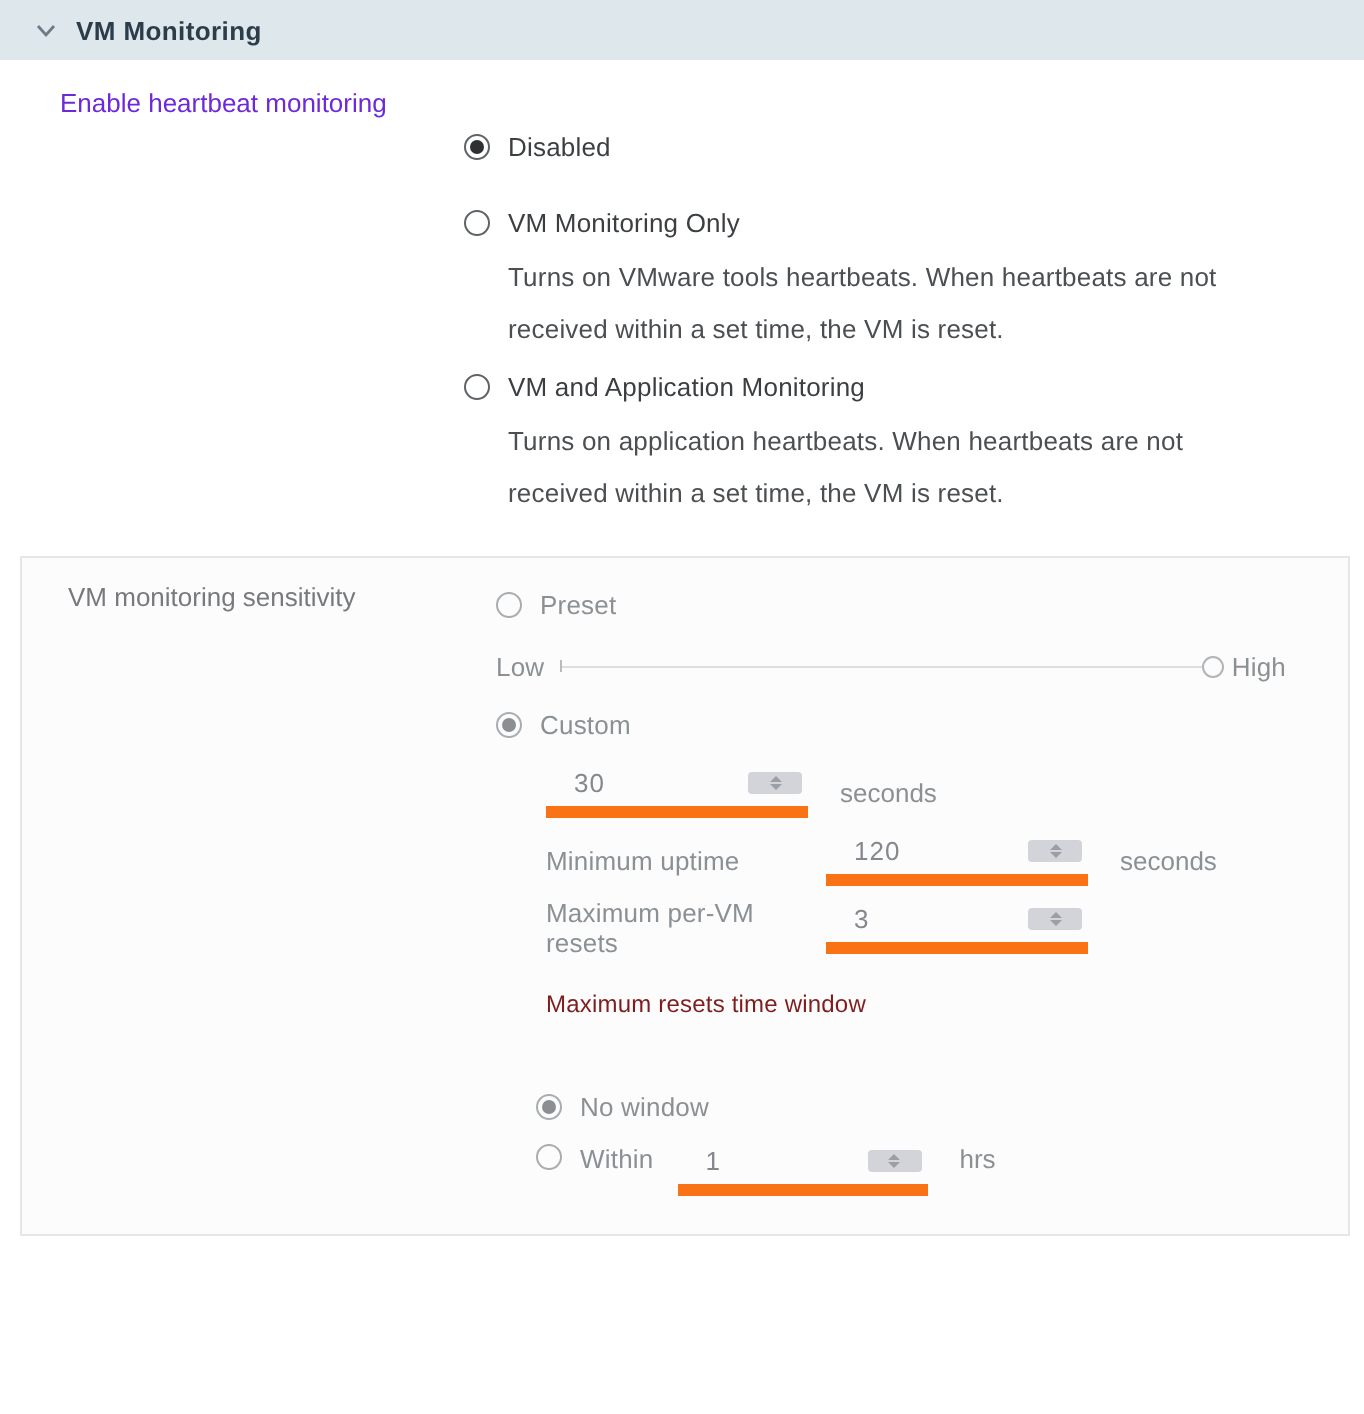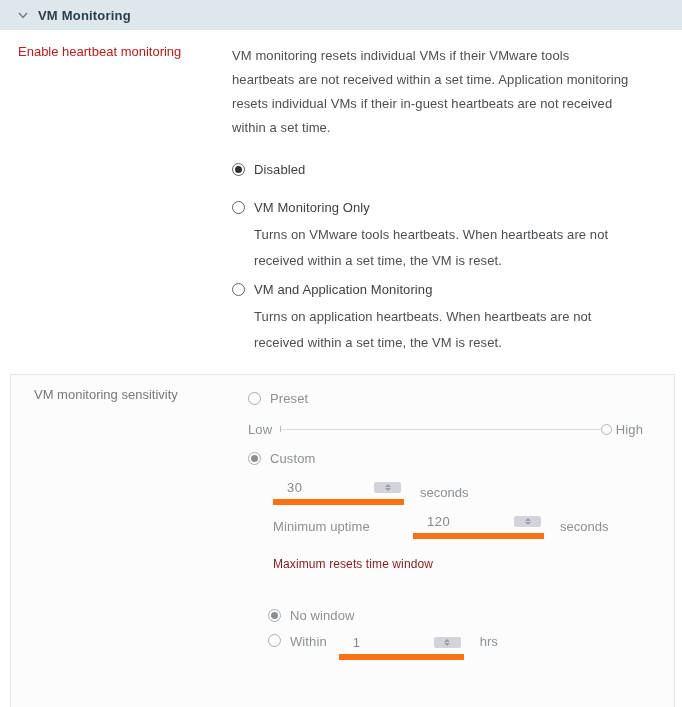--- a/index.html
+++ b/index.html
@@ -10,21 +10,21 @@
   .section-header {
     height: 30px; background: #dde7ec; display: flex; align-items: center;
     padding-left: 17px;
   }
   .chev { width: 12px; height: 12px; margin-right: 9px; flex: none; }
   .chev svg { display: block; }
   .section-title { font-size: 13px; font-weight: 700; color: #2c3d49; letter-spacing: .2px; }
 
   
   .row2 { display: flex; }
-  .lbl-col { width: 232px; flex: none; padding-left: 18px; font-size: 13px; color: #b91c1c; }
+  .lbl-col { width: 232px; flex: none; padding-left: 30px; font-size: 13px; color: #6d28d9; }
   .content-col { width: 402px; flex: none; }
 
   .top-section { padding-top: 14px; }
 
   .desc { font-size: 13px; line-height: 24px; color: #4c4f52; letter-spacing: .1px; }
 
   
   .radio-row { display: flex; align-items: center; height: 22px; cursor: default; }
   .radio {
     width: 13px; height: 13px; border-radius: 50%; border: 1px solid #5f6366;
@@ -96,21 +96,20 @@
         <polyline points="2,4 6,8.5 10,4" fill="none" stroke="#6b7c87" stroke-width="1.4"></polyline>
       </svg>
   </span>
   <span class="section-title">VM Monitoring</span>
 </div>
 
 <div class="top-section">
   <div class="row2">
     <div class="lbl-col">Enable heartbeat monitoring</div>
     <div class="content-col">
-      <div class="desc">VM monitoring resets individual VMs if their VMware tools heartbeats are not received within a set time. Application monitoring resets individual VMs if their in-guest heartbeats are not received within a set time.</div>
 
       <div class="radio-row mt18">
         <span class="radio checked"></span>
         <span class="radio-label">Disabled</span>
       </div>
 
       <div class="radio-row" style="margin-top:16px;">
         <span class="radio"></span>
         <span class="radio-label">VM Monitoring Only</span>
       </div>
@@ -165,20 +164,30 @@
           <span class="num-input">
             <span class="num-val">120</span>
             <span class="spinner">
                 <span class="spin-up"></span>
                 <span class="spin-down"></span>
               </span>
           </span>
           <span class="unit">seconds</span>
         </div>
 
+        <div class="field-row">
+          <span class="field-label">Maximum per-VM resets</span>
+          <span class="num-input">
+            <span class="num-val">3</span>
+            <span class="spinner">
+                <span class="spin-up"></span>
+                <span class="spin-down"></span>
+              </span>
+          </span>
+        </div>
       </div>
 
       <div class="window-label">Maximum resets time window</div>
 
       <div class="window-radios">
         <div class="radio-row mt8">
           <span class="radio checked"></span>
           <span class="radio-label">No window</span>
         </div>
 

